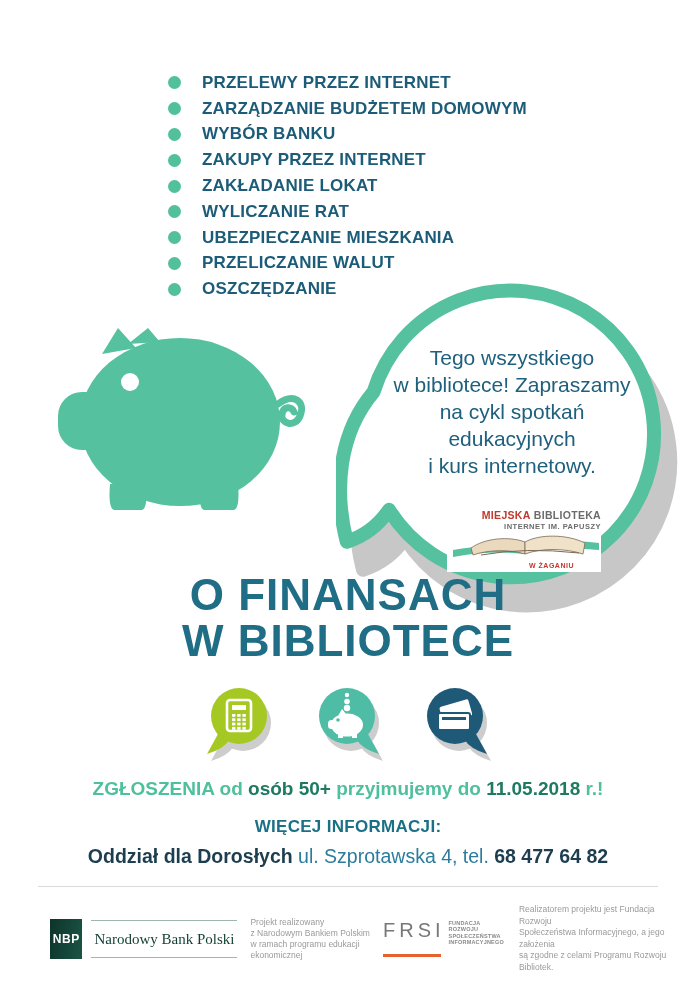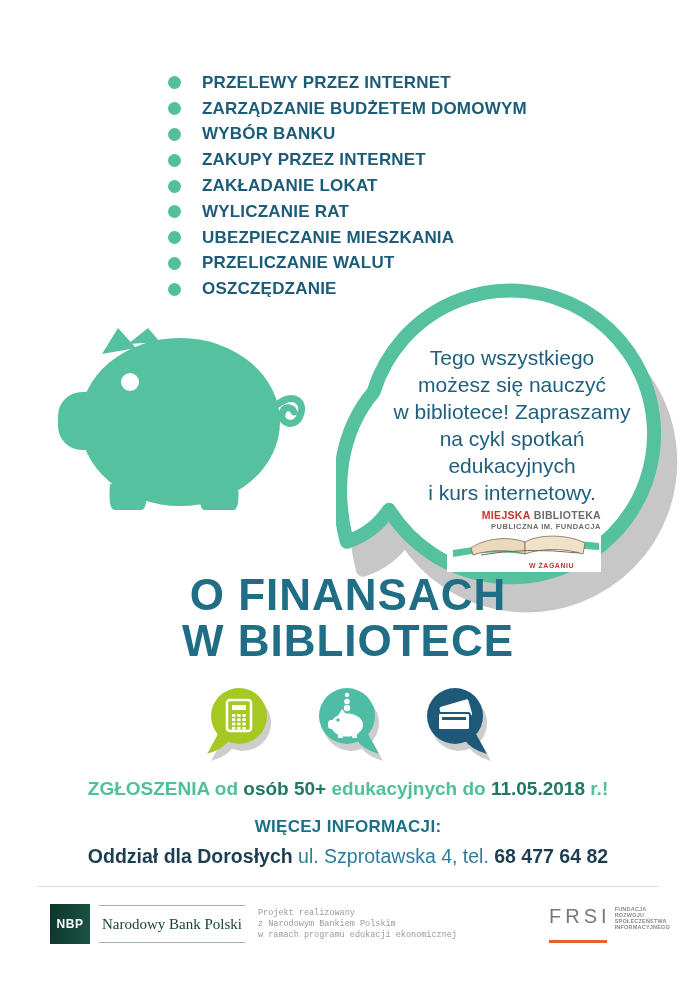--- a/index.html
+++ b/index.html
@@ -42,21 +42,21 @@
   .address .dk{color:#1d3e50;font-weight:800;}
   .address .tl{color:#2b7d9d;font-weight:normal;}
   
   .divider{position:absolute;left:38px;width:620px;top:886px;height:1px;background:#dadada;}
   .footer{position:absolute;left:50px;right:26px;top:904px;display:flex;justify-content:space-between;align-items:center;}
   .nbp-group{display:flex;align-items:center;}
   .nbp-square{width:40px;height:40px;background:linear-gradient(100deg,#0d342a 0%,#1b5446 100%);
     color:#fff;font-size:12px;font-weight:bold;letter-spacing:.5px;display:flex;align-items:center;justify-content:center;text-align:center;}
   .nbp-name{margin-left:9px;font-family:"Liberation Serif",serif;font-size:15px;color:#123f33;
     border-top:1px solid #9fb7ad;border-bottom:1px solid #9fb7ad;padding:10px 3px 9px 3px;white-space:nowrap;}
-  .nbp-text{margin-left:13px;font-size:8.5px;line-height:11px;color:#9a9a9a;font-family:Liberation Mono, monospace;}
+  .nbp-text{margin-left:13px;font-size:8.5px;line-height:11px;color:#9a9a9a;}
   .frsi-group{display:flex;align-items:center;}
   .frsi-logo{display:flex;align-items:flex-start;}
   .frsi-abbr{font-size:20px;color:#787878;letter-spacing:4px;line-height:20px;}
   .frsi-bar{height:3px;width:58px;background:#e8622d;margin-top:14px;}
   .frsi-org{margin-left:4px;font-size:5.5px;line-height:6.3px;font-weight:bold;color:#8a8a8a;letter-spacing:.2px;}
   .frsi-text{margin-left:15px;font-size:8.5px;line-height:11.5px;color:#9a9a9a;}
 </style>
 </head>
 <body>
 
@@ -114,33 +114,32 @@
     <circle cx="72" cy="56" r="9" fill="#ffffff"></circle>
   </svg>
 
   <svg class="bubble-svg" width="345" height="345" viewBox="0 0 320 320">
     <path d="M34.8,113.2 A133,133 0 1 1 49.2,222.5 C40,236 26,247 10,252 C-2,205 2,152 34.8,113.2 Z" transform="translate(15,26)" fill="#c7c7c7" stroke="#c7c7c7" stroke-width="13" stroke-linejoin="round"></path>
     <path d="M34.8,113.2 A133,133 0 1 1 49.2,222.5 C40,236 26,247 10,252 C-2,205 2,152 34.8,113.2 Z" fill="#ffffff" stroke="#55c19e" stroke-width="13" stroke-linejoin="round"></path>
   </svg>
 
   <div class="bubble-text">
     <div>Tego wszystkiego</div>
-    <div>możesz się nauczyć</div>
     <div>w bibliotece! Zapraszamy</div>
     <div>na cykl spotkań</div>
     <div>edukacyjnych</div>
     <div>i kurs internetowy.</div>
   </div>
 
   <div class="lib-box">
     <div class="lib-line1">
       <span class="red">MIEJSKA</span>
       <span class="gray">BIBLIOTEKA</span>
     </div>
-    <div class="lib-line2">PUBLICZNA IM. FUNDACJA</div>
+    <div class="lib-line2">INTERNET IM. PAPUSZY</div>
     <svg class="lib-book" width="150" height="28" viewBox="0 0 150 28">
       <path d="M2,17 Q40,10 73,15 L73,21 Q40,17 2,24 Z" fill="#55c19e"></path>
       <path d="M77,13 Q115,6 148,10 L148,17 Q115,13 77,19 Z" fill="#55c19e"></path>
       <path d="M20,15 C34,5 58,3 74,9 L74,21 C58,16 36,17 22,22 Z" fill="#ead9bd" stroke="#7a6a55" stroke-width="0.8"></path>
       <path d="M74,9 C88,1 116,1 134,10 L132,21 C114,15 90,15 74,21 Z" fill="#f0e2c8" stroke="#7a6a55" stroke-width="0.8"></path>
       <path d="M30,22 Q74,14 128,20" fill="none" stroke="#7a6a55" stroke-width="1"></path>
     </svg>
     <div class="lib-city">W ŻAGANIU</div>
   </div>
 
@@ -208,21 +207,21 @@
       </g>
       <g transform="rotate(-16 36 28)">
         <rect x="22" y="19" width="30" height="17" rx="2" fill="#fff"></rect>
       </g>
       <rect x="19" y="29" width="32" height="17" rx="2" fill="#fff" stroke="#1e5a78" stroke-width="2"></rect>
       <rect x="23" y="33" width="24" height="3" fill="#1e5a78"></rect>
     </svg>
   </div>
 
   <div class="signup">
-    <span class="lt">ZGŁOSZENIA od </span><span class="dk">osób 50+</span><span class="lt"> edukacyjnych do </span><span class="dk">11.05.2018</span><span class="lt"> r.!</span>
+    <span class="lt">ZGŁOSZENIA od </span><span class="dk">osób 50+</span><span class="lt"> przyjmujemy do </span><span class="dk">11.05.2018</span><span class="lt"> r.!</span>
   </div>
 
   <div class="more-info">WIĘCEJ INFORMACJI:</div>
 
   <div class="address">
     <span class="dk">Oddział dla Dorosłych </span><span class="tl">ul. Szprotawska 4, </span><span class="tl"> tel. </span><span class="dk">68 477 64 82</span>
   </div>
 
   <div class="divider"></div>
   <div class="footer">
@@ -241,16 +240,21 @@
           <div class="frsi-abbr">FRSI</div>
           <div class="frsi-bar"></div>
         </div>
         <div class="frsi-org">
           <div>FUNDACJA</div>
           <div>ROZWOJU</div>
           <div>SPOŁECZEŃSTWA</div>
           <div>INFORMACYJNEGO</div>
         </div>
       </div>
+      <div class="frsi-text">
+        <div>Realizatorem projektu jest Fundacja Rozwoju</div>
+        <div>Społeczeństwa Informacyjnego, a jego założenia</div>
+        <div>są zgodne z celami Programu Rozwoju Bibliotek.</div>
+      </div>
     </div>
   </div>
 
 </div>
 
 </body></html>

